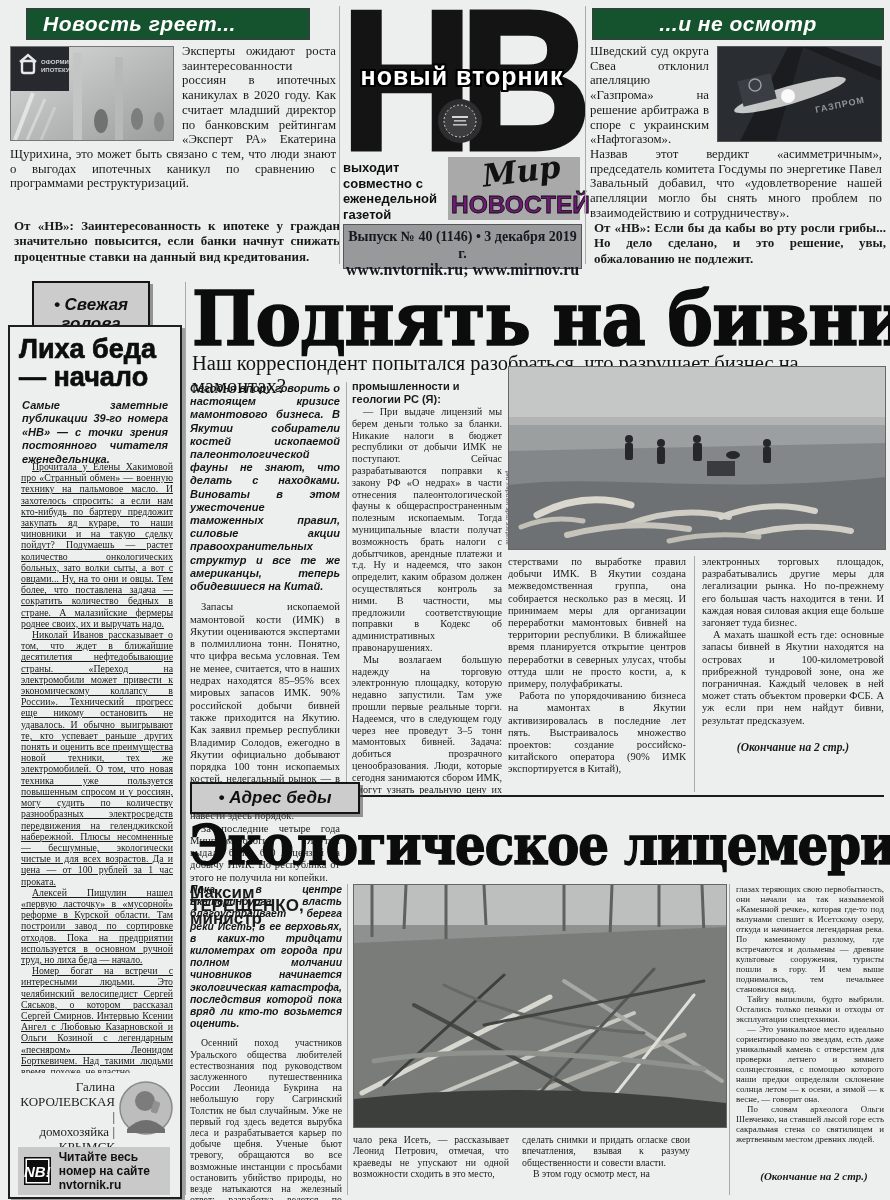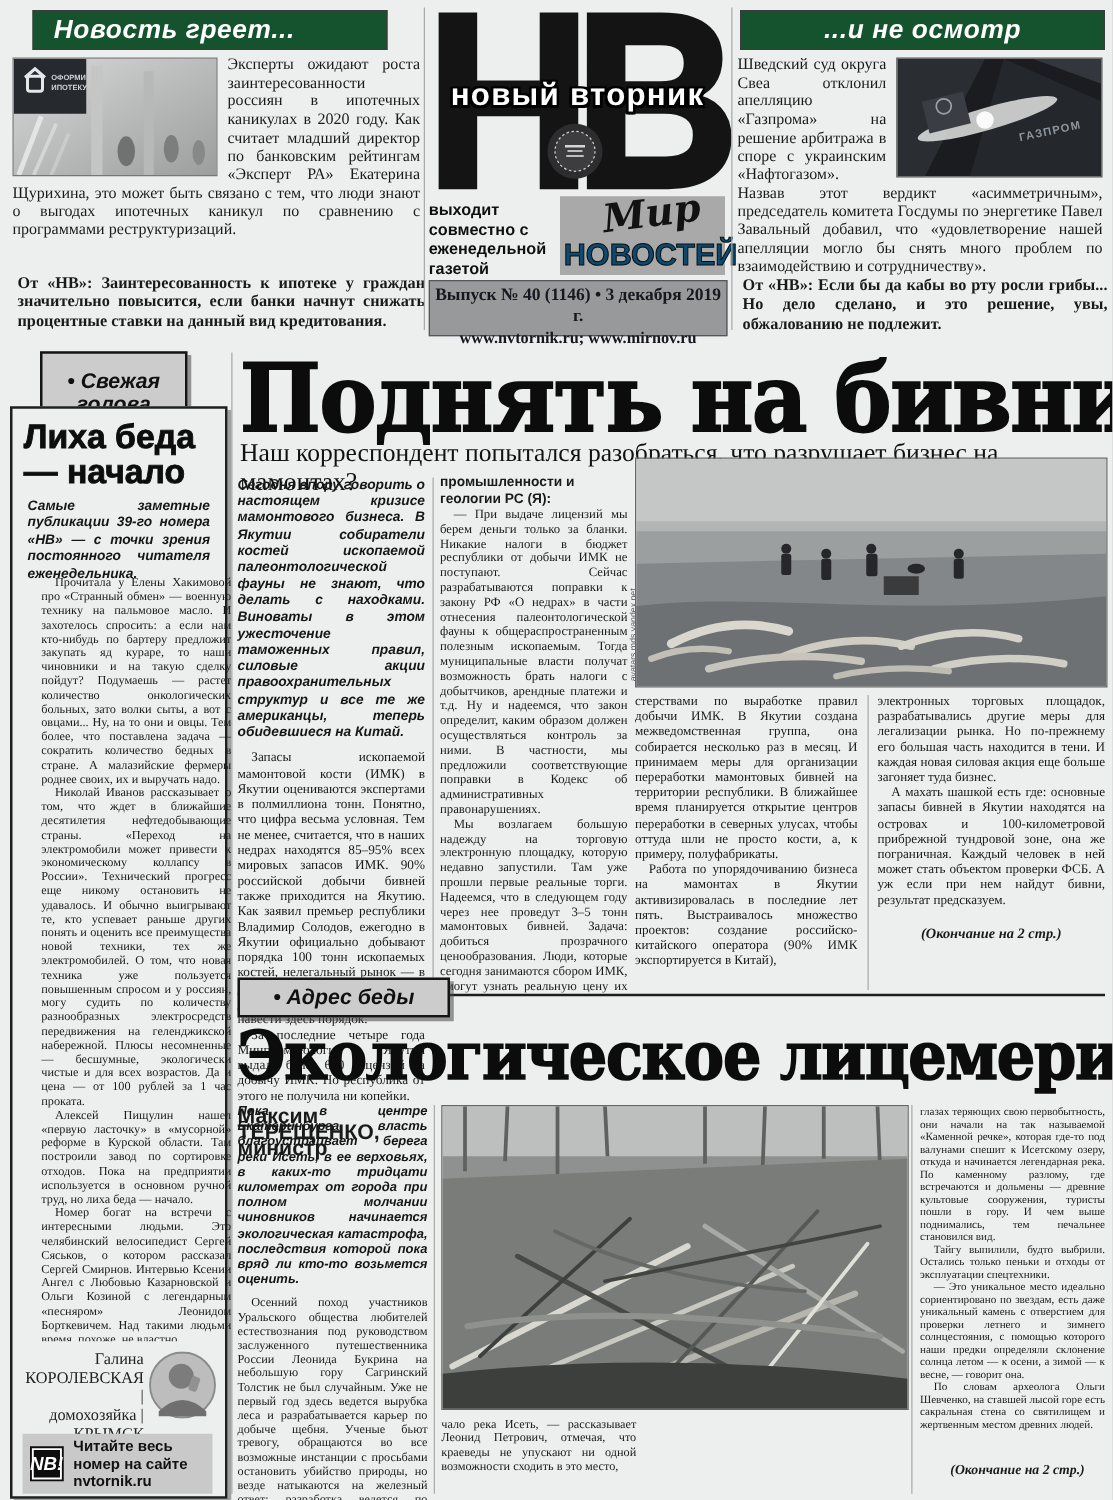--- a/index.html
+++ b/index.html
@@ -30,21 +30,21 @@
              -webkit-text-stroke:5px #141414;letter-spacing:-14px;line-height:150px;
              font-size:198px;transform:scaleX(.92);transform-origin:left top;white-space:nowrap;}
   .nvsub{font-family:"Liberation Sans",sans-serif;font-weight:bold;color:#fff;font-size:25px;
          letter-spacing:1px;text-align:center;
          text-shadow:-2px 0 #000,2px 0 #000,0 -2px #000,0 2px #000,-2px -2px #000,2px 2px #000,-2px 2px #000,2px -2px #000;}
   .pubwith{font-family:"Liberation Sans",sans-serif;font-weight:bold;font-size:13px;line-height:15.5px;color:#0f0f0f;}
   .mirbox{background:#a9a9a9;}
   .mirscript{font-family:"DejaVu Serif",serif;font-style:italic;font-weight:bold;font-size:31px;
              color:#121212;transform:rotate(-7deg);display:inline-block;}
   .mirblock{font-family:"Liberation Sans",sans-serif;font-weight:bold;font-size:24.5px;
-            letter-spacing:0;color:#0c4a6e;-webkit-text-stroke:.8px #0c0c0c;}
+            letter-spacing:0;color:#701a75;-webkit-text-stroke:.8px #0c0c0c;}
   .issuebar{background:#98999b;border:1px solid #55565a;color:#17171f;text-align:center;
             font-weight:bold;}
   .sideheadline{font-family:Liberation Sans, sans-serif;font-weight:bold;font-size:27px;
                 line-height:28px;color:#0d0d0d;-webkit-text-stroke:.7px #0d0d0d;}
   .authorlines{font-size:13px;line-height:15px;text-align:right;color:#222;}
   .nbfoot{background:#c9c9c9;display:flex;align-items:center;gap:8px;padding:3px 6px;}
   .nbsq{background:#0d0d0d;color:#fff;font-family:"Liberation Sans",sans-serif;
         font-weight:bold;font-style:italic;font-size:15px;width:34px;height:28px;
         display:flex;align-items:center;justify-content:center;box-shadow:inset 0 0 0 1.5px #0d0d0d, inset 0 0 0 3px #fff;}
   .nbfoottxt{font-family:"Liberation Sans",sans-serif;font-weight:bold;font-size:12px;line-height:14px;color:#111;}
@@ -96,21 +96,21 @@
     <rect x="17" y="22" width="12" height="1.6" fill="#bdbdbd"></rect>
     <rect x="16" y="26" width="14" height="1.6" fill="#bdbdbd"></rect>
   </svg>
   <div class="abs pubwith" style="left:343px;top:160px;width:102px;">выходит совместно с еженедельной газетой</div>
   <div class="abs mirbox" style="left:448px;top:157px;width:132px;height:63px;">
     <div class="abs mirscript" style="left:34px;top:-4px;">Мир</div>
     <div class="abs mirblock" style="left:3px;top:34px;">НОВОСТЕЙ</div>
   </div>
   <div class="abs issuebar" style="left:343px;top:224px;width:237px;height:40px;padding-top:3px;">
     <div style="font-size:14px;line-height:17px;">Выпуск № 40 (1146) • 3 декабря 2019 г.</div>
-    <div style="font-size:13px;line-height:15px;">www.nvtornik.ru; www.mirnov.ru</div>
+    <div style="font-size:16px;line-height:15px;">www.nvtornik.ru; www.mirnov.ru</div>
   </div>
 
   <div class="vr" style="left:585px;top:6px;height:258px;"></div>
 
   <div class="abs secbar" style="left:592px;top:8px;width:290px;height:30px;padding-left:0;text-align:center;">
     <span>...и не осмотр</span>
   </div>
   <div class="abs bodytxt just" style="left:590px;top:44px;width:292px;font-size:12.8px;line-height:14.7px;">
     <svg class="photo" style="float:right;margin:2px 0 3px 8px;border:1px solid #555;" width="163" height="94" viewBox="0 0 163 94" preserveAspectRatio="none">
       <rect width="163" height="94" fill="#1a1c1f"></rect>
@@ -126,21 +126,21 @@
     <p>Шведский суд округа Свеа отклонил апелляцию «Газпрома» на решение арбитража в споре с украинским «Нафтогазом». Назвав этот вердикт «асимметричным», председатель комитета Госдумы по энергетике Павел Завальный добавил, что «удовлетворение нашей апелляции могло бы снять много проблем по взаимодействию и сотрудничеству».</p>
   </div>
   <p class="abs nbnote just" style="left:590px;top:216px;width:292px;font-size:13px;line-height:15.4px;">От «НВ»: Если бы да кабы во рту росли грибы... Но дело сделано, и это решение, увы, обжалованию не подлежит.</p>
 
   <div class="abs boxhead" style="left:32px;top:281px;width:114px;height:40px;font-size:17px;line-height:19px;padding-top:12px;">
     <span>• Свежая голова</span>
   </div>
   <div class="abs" style="left:8px;top:325px;width:170px;height:870px;border:2px solid #1f1f1f;box-shadow:3px 3px 0 rgba(80,80,80,.5);background:#edefee;">
     <div class="abs sideheadline" style="left:9px;top:8px;width:152px;">Лиха беда — начало</div>
     <div class="abs introB just" style="left:12px;top:72px;width:146px;font-size:11px;line-height:13.4px;">Самые заметные публикации 39-го номера «НВ» — с точки зрения постоянного читателя еженедельника.</div>
-    <div class="abs bodytxt just" style="left:23px;top:134px;width:152px;height:612px;overflow:hidden;font-size:9.8px;line-height:11.2px;">
+    <div class="abs bodytxt just" style="left:11px;top:134px;width:152px;height:612px;overflow:hidden;font-size:9.8px;line-height:11.2px;text-decoration:underline;">
       <p class="ind">Прочитала у Елены Хакимовой про «Странный обмен» — военную технику на пальмовое масло. И захотелось спросить: а если нам кто-нибудь по бартеру предложит закупать яд кураре, то наши чиновники и на такую сделку пойдут? Подумаешь — растет количество онкологических больных, зато волки сыты, а вот с овцами... Ну, на то они и овцы. Тем более, что поставлена задача — сократить количество бедных в стране. А малазийские фермеры роднее своих, их и выручать надо.</p>
       <p class="ind">Николай Иванов рассказывает о том, что ждет в ближайшие десятилетия нефтедобывающие страны. «Переход на электромобили может привести к экономическому коллапсу в России». Технический прогресс еще никому остановить не удавалось. И обычно выигрывают те, кто успевает раньше других понять и оценить все преимущества новой техники, тех же электромобилей. О том, что новая техника уже пользуется повышенным спросом и у россиян, могу судить по количеству разнообразных электросредств передвижения на геленджикской набережной. Плюсы несомненные — бесшумные, экологически чистые и для всех возрастов. Да и цена — от 100 рублей за 1 час проката.</p>
       <p class="ind">Алексей Пищулин нашел «первую ласточку» в «мусорной» реформе в Курской области. Там построили завод по сортировке отходов. Пока на предприятии используется в основном ручной труд, но лиха беда — начало.</p>
       <p class="ind">Номер богат на встречи с интересными людьми. Это челябинский велосипедист Сергей Сяськов, о котором рассказал Сергей Смирнов. Интервью Ксении Ангел с Любовью Казарновской и Ольги Козиной с легендарным «песняром» Леонидом Борткевичем. Над такими людьми время, похоже, не властно.</p>
 
     </div>
     <div class="abs" style="left:9px;top:752px;width:152px;height:60px;">
       <div class="abs authorlines" style="left:0;top:0;width:96px;">
         <div>Галина</div>
         <div>КОРОЛЕВСКАЯ |</div>
@@ -269,20 +269,24 @@
       <path d="M90,100 q80,40 200,48" stroke="#666865" stroke-width="3"></path>
       <path d="M20,176 q120,-20 330,8" stroke="#8f918c" stroke-width="5"></path>
       <path d="M130,140 L350,96" stroke="#42443f" stroke-width="3"></path>
     </g>
     <path d="M0,214 Q180,194 372,218 L372,242 L0,242 Z" fill="#3d3f3d"></path>
   </svg>
 
   <div class="abs bodytxt just" style="left:353px;top:1134px;width:156px;font-size:9.8px;line-height:11.4px;">
     <p>чало река Исеть, — рассказывает Леонид Петрович, отмечая, что краеведы не упускают ни одной возможности сходить в это место,</p>
   </div>
+  <div class="abs bodytxt just" style="left:522px;top:1134px;width:168px;font-size:9.8px;line-height:11.4px;">
+    <p>сделать снимки и придать огласке свои впечатления, взывая к разуму общественности и совести власти.</p>
+    <p class="ind">В этом году осмотр мест, на</p>
+  </div>
   <div class="vr" style="left:729px;top:884px;height:311px;"></div>
 
   <div class="abs bodytxt just" style="left:736px;top:884px;width:148px;height:272px;overflow:hidden;font-size:8.9px;line-height:10px;">
     <p>глазах теряющих свою первобытность, они начали на так называемой «Каменной речке», которая где-то под валунами спешит к Исетскому озеру, откуда и начинается легендарная река. По каменному разлому, где встречаются и дольмены — древние культовые сооружения, туристы пошли в гору. И чем выше поднимались, тем печальнее становился вид.</p>
     <p class="ind">Тайгу выпилили, будто выбрили. Остались только пеньки и отходы от эксплуатации спецтехники.</p>
     <p class="ind">— Это уникальное место идеально сориентировано по звездам, есть даже уникальный камень с отверстием для проверки летнего и зимнего солнцестояния, с помощью которого наши предки определяли склонение солнца летом — к осени, а зимой — к весне, — говорит она.</p>
     <p class="ind">По словам археолога Ольги Шевченко, на ставшей лысой горе есть сакральная стена со святилищем и жертвенным местом древних людей.</p>
   </div>
   <p class="abs cont" style="left:736px;top:1166px;width:148px;font-size:11px;">(Окончание на 2 стр.)</p>
 

